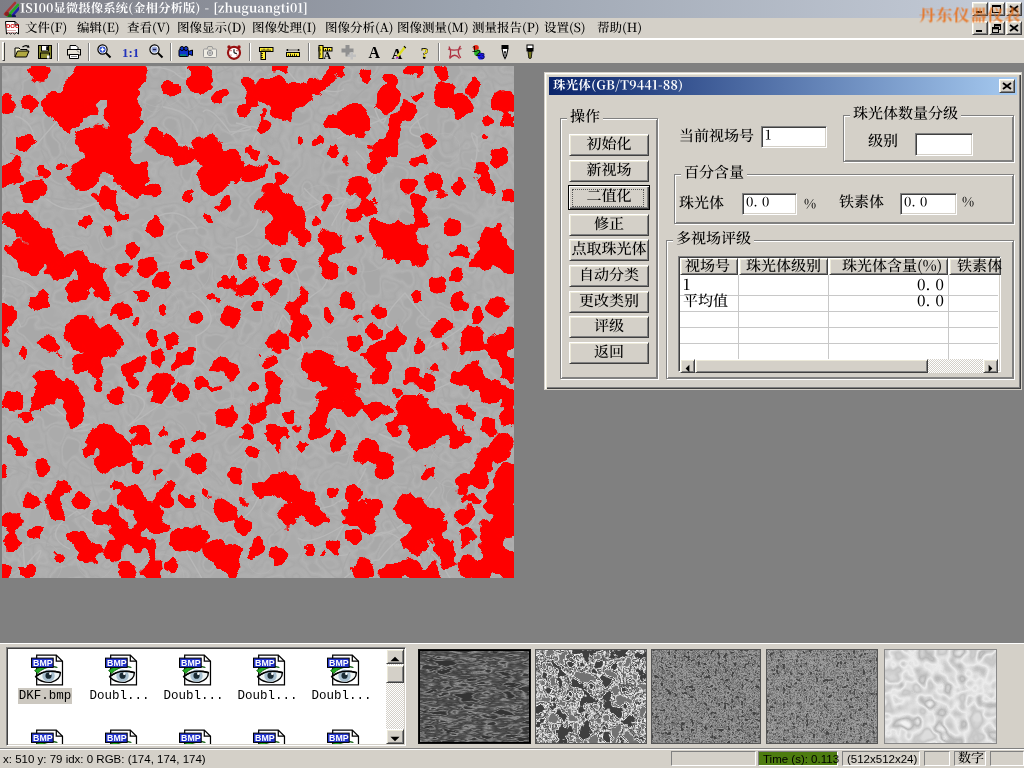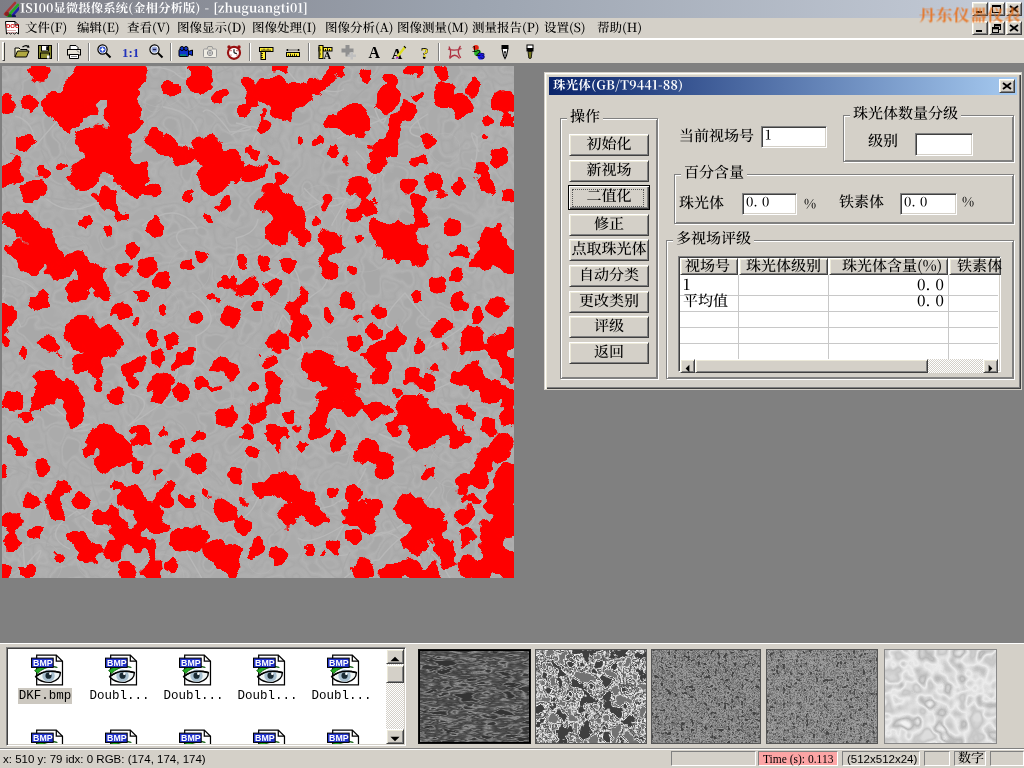--- a/index.html
+++ b/index.html
@@ -1018,21 +1018,21 @@
           <feFuncB type="linear" slope="1" intercept="0"></feFuncB>
         </feComponentTransfer>
       </filter>
     </defs>
     <rect width="113" height="95" filter="url(#tf5)"></rect>
     <rect x="0.5" y="0.5" width="112" height="94" fill="none" stroke="#888"></rect>
   </svg>
 <div class="ab" style="left:0;top:748px;width:1024px;height:20px;background:#d4d0c8;border-top:1px solid #808080;box-shadow:inset 0 1px 0 #fff;"></div>
 <div class="ab" style="left:3px;top:753px;width:500px;height:14px;font-size:11.5px;color:#000;">x: 510 y: 79 idx: 0 RGB: (174, 174, 174)</div>
 <div class="ab" style="left:671px;top:751px;width:85px;height:15px;background:#d4d0c8;border-top:1px solid #808080;border-left:1px solid #808080;border-bottom:1px solid #fff;border-right:1px solid #fff;font-size:11.5px;color:#000;padding:1px 0 0 4px;white-space:nowrap;"></div>
-<div class="ab" style="left:758px;top:751px;width:80px;height:15px;background:#fca5a5;border-top:1px solid #808080;border-left:1px solid #808080;border-bottom:1px solid #fff;border-right:1px solid #fff;font-size:11.5px;color:#000;padding:1px 16px 0 4px;white-space:nowrap;font-family:Liberation Serif, serif;">Time (s): 0.113</div>
+<div class="ab" style="left:758px;top:751px;width:80px;height:15px;background:#4d7c0f;border-top:1px solid #808080;border-left:1px solid #808080;border-bottom:1px solid #fff;border-right:1px solid #fff;font-size:11.5px;color:#000;padding:1px 16px 0 4px;white-space:nowrap;">Time (s): 0.113</div>
 <div class="ab" style="left:842px;top:751px;width:78px;height:15px;background:#d4d0c8;border-top:1px solid #808080;border-left:1px solid #808080;border-bottom:1px solid #fff;border-right:1px solid #fff;font-size:11.5px;color:#000;padding:1px 0 0 4px;white-space:nowrap;">(512x512x24)</div>
 <div class="ab" style="left:924px;top:751px;width:26px;height:15px;background:#d4d0c8;border-top:1px solid #808080;border-left:1px solid #808080;border-bottom:1px solid #fff;border-right:1px solid #fff;font-size:11.5px;color:#000;padding:1px 0 0 4px;white-space:nowrap;"></div>
 <div class="ab" style="left:954px;top:751px;width:32px;height:15px;background:#d4d0c8;border-top:1px solid #808080;border-left:1px solid #808080;border-bottom:1px solid #fff;border-right:1px solid #fff;font-size:11.5px;color:#000;padding:1px 0 0 4px;white-space:nowrap;"></div>
 <div class="ab" style="left:990px;top:751px;width:34px;height:15px;background:#d4d0c8;border-top:1px solid #808080;border-left:1px solid #808080;border-bottom:1px solid #fff;border-right:1px solid #fff;font-size:11.5px;color:#000;padding:1px 0 0 4px;white-space:nowrap;"></div>
 <svg class="ab" style="left:0;top:0;pointer-events:none" width="1024" height="768">
     <defs>
       <path id="g700_49" d="M45 0V33L198 47H226L380 33V0ZM139 0Q141 85 142 172Q142 258 142 346V394Q142 481 142 568Q141 654 139 741H287Q285 656 284 568Q284 481 284 394V347Q284 260 284 174Q285 87 287 0ZM45 708V741H380V708L226 694H198Z"></path>
       <path id="g700_53" d="M277 -19Q216 -19 155 -3Q94 13 52 41L58 205H111L161 16L100 42L89 80Q138 45 176 34Q214 22 264 22Q340 22 383 56Q426 91 426 154Q426 189 415 214Q404 239 378 259Q351 279 306 298L260 318Q164 361 114 415Q63 469 63 555Q63 621 96 666Q130 712 188 736Q247 759 322 759Q381 759 430 744Q479 730 518 703L511 547H458L409 727L475 699L483 659Q441 693 410 706Q380 719 338 719Q271 719 229 687Q187 655 187 596Q187 542 217 510Q247 478 302 454L352 432Q427 399 472 366Q516 333 536 293Q555 253 555 198Q555 133 522 84Q489 36 427 8Q365 -19 277 -19Z"></path>
       <path id="g700_31" d="M57 0V30L188 48H312L432 27V-2ZM178 0Q181 118 181 235V676L54 659V693L305 752L320 741L316 580V235Q316 177 318 118Q319 58 320 0Z"></path>
       <path id="g700_30" d="M297 -16Q231 -16 174 24Q116 64 80 150Q44 236 44 372Q44 507 80 592Q116 677 174 717Q231 757 297 757Q363 757 420 717Q478 677 514 592Q549 507 549 372Q549 236 514 150Q478 64 420 24Q363 -16 297 -16ZM297 17Q320 17 342 34Q365 51 382 92Q400 132 410 200Q420 269 420 372Q420 474 410 542Q400 610 382 650Q365 689 342 706Q320 723 297 723Q272 723 250 706Q228 689 210 650Q193 610 184 542Q174 475 174 372Q174 269 184 200Q193 131 210 91Q228 51 250 34Q272 17 297 17Z"></path>

